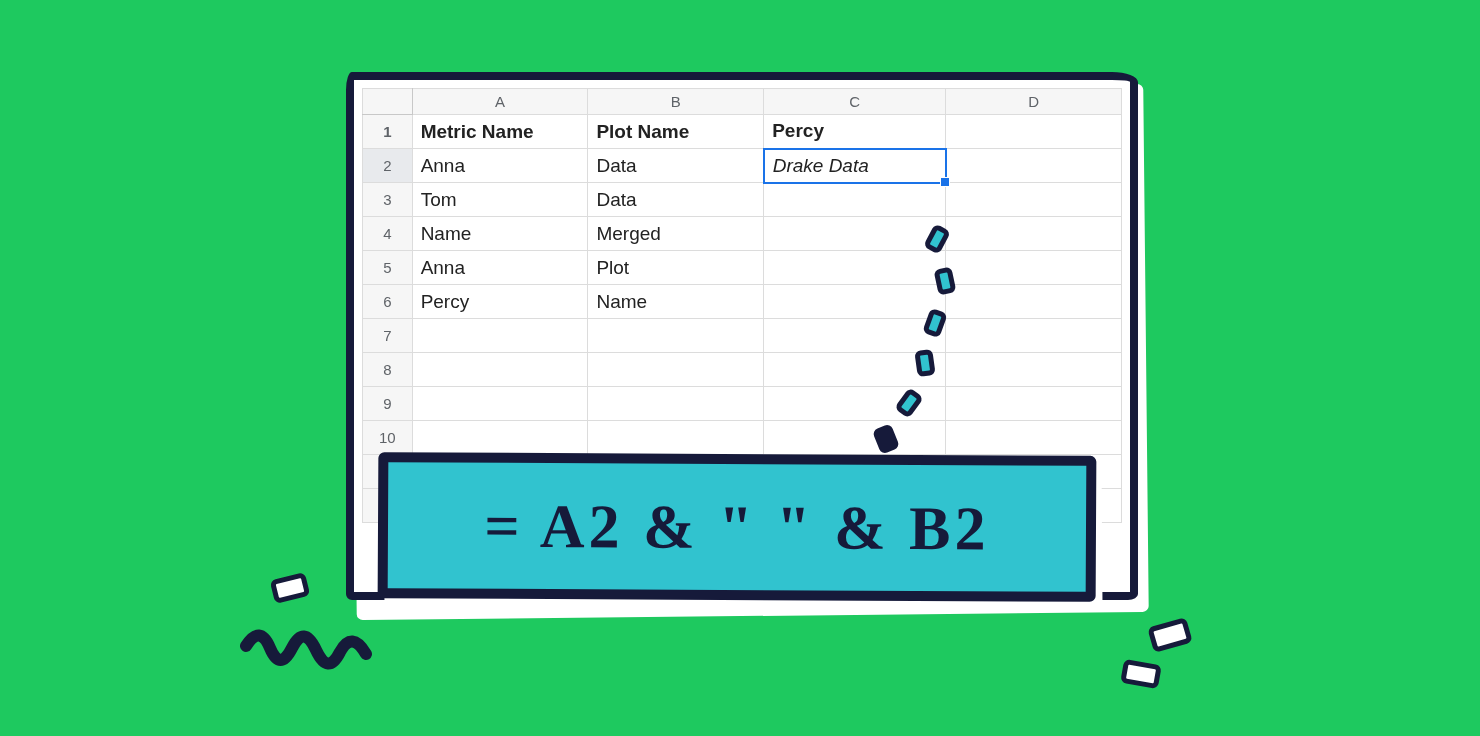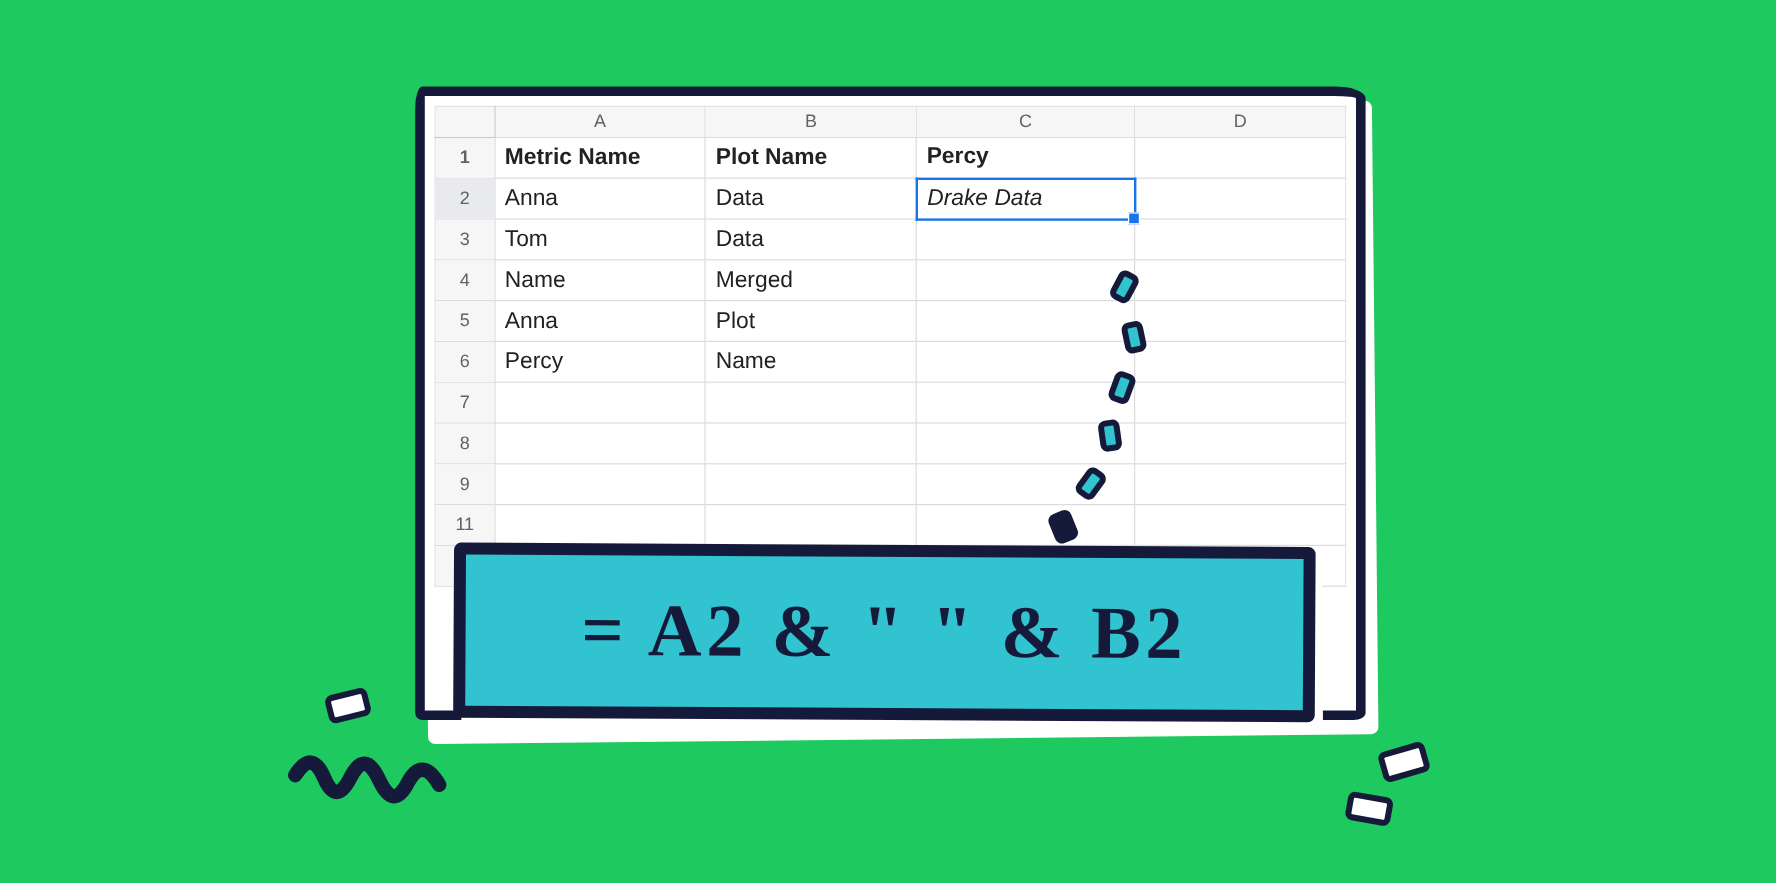--- a/index.html
+++ b/index.html
@@ -222,20 +222,27 @@
           <td></td>
         </tr>
         <tr>
           <td class="rownum">9</td>
           <td></td>
           <td></td>
           <td></td>
           <td></td>
         </tr>
         <tr>
+          <td class="rownum">10</td>
+          <td></td>
+          <td></td>
+          <td></td>
+          <td></td>
+        </tr>
+        <tr>
           <td class="rownum">11</td>
           <td></td>
           <td></td>
           <td></td>
           <td></td>
         </tr>
         <tr>
           <td class="rownum">12</td>
           <td></td>
           <td></td>

